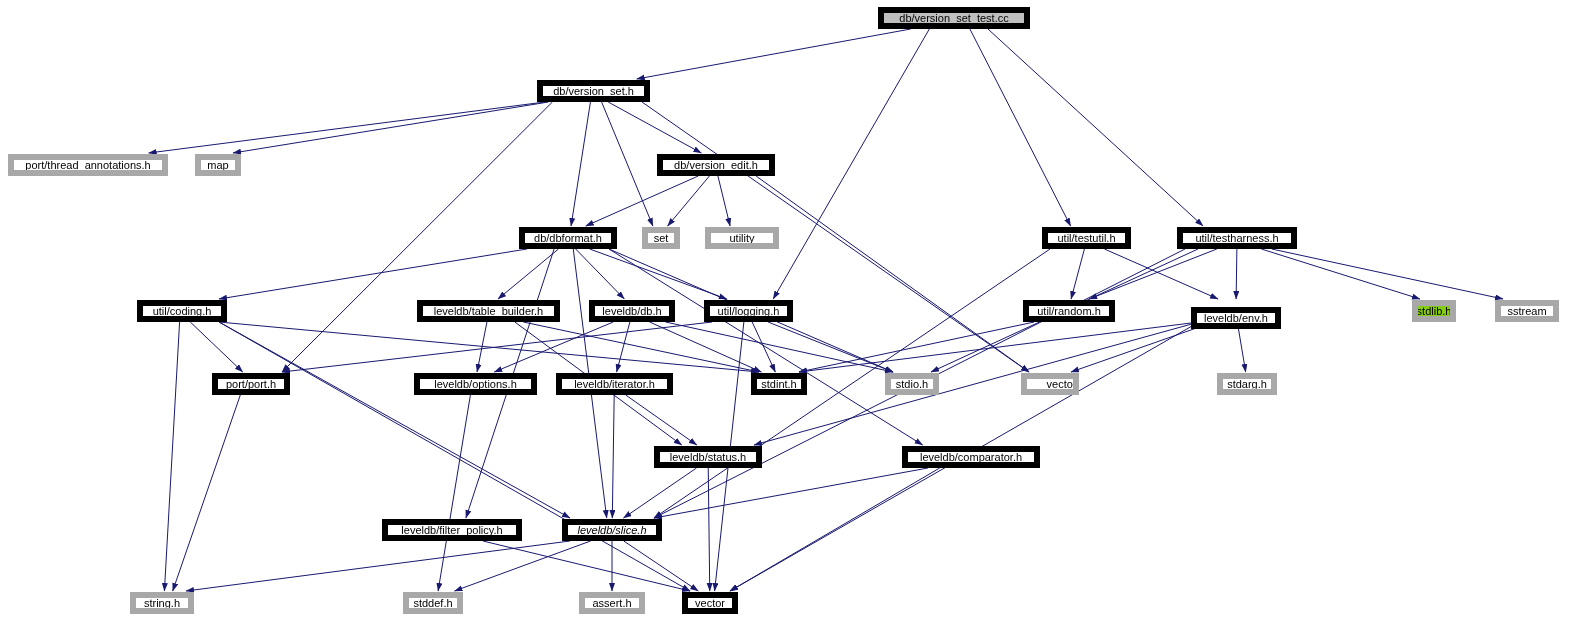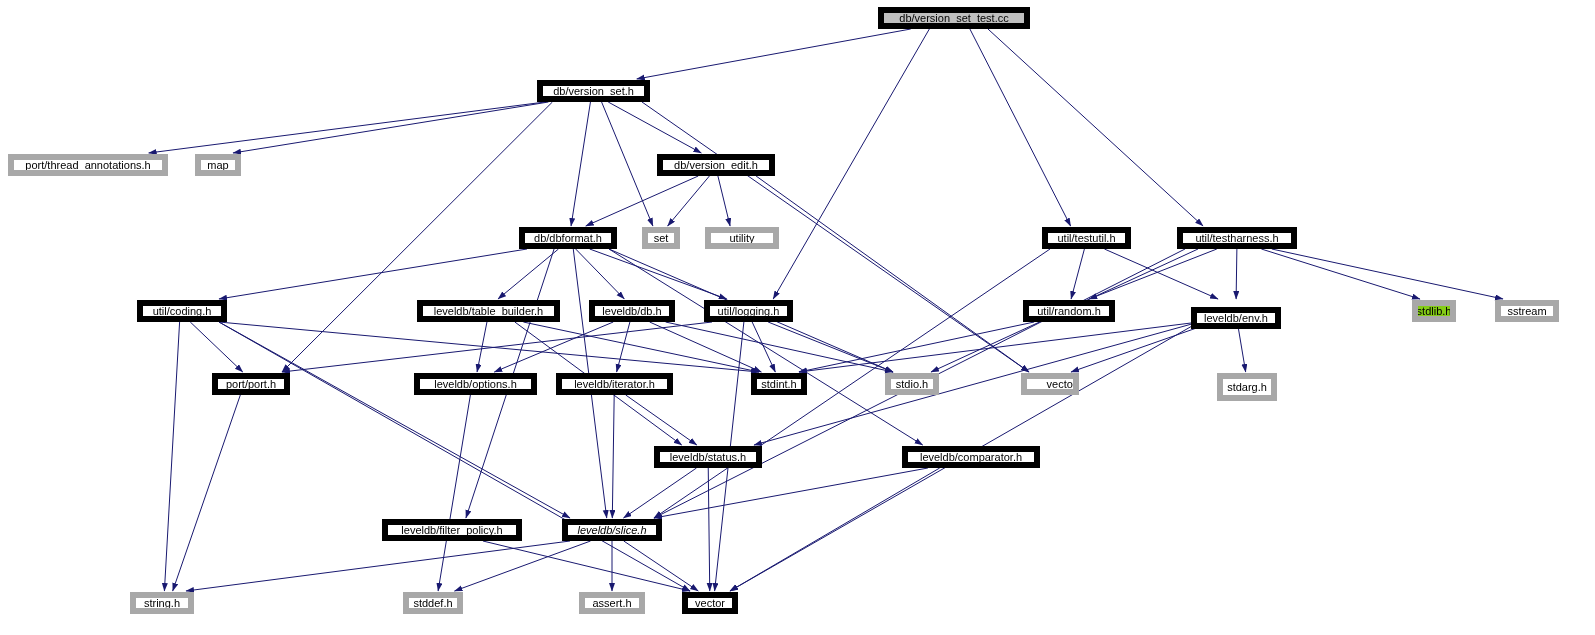--- a/index.html
+++ b/index.html
@@ -171,21 +171,21 @@
     </div>
     <div class="node" style="left: 751px; top: 373px; width: 56px; height: 22px; border-color: rgb(0, 0, 0); background: rgb(255, 255, 255);">
       <span>stdint.h</span>
     </div>
     <div class="node" style="left: 885px; top: 373px; width: 54px; height: 22px; border-color: rgb(168, 168, 168); background: rgb(255, 255, 255);">
       <span>stdio.h</span>
     </div>
     <div class="node" style="left: 1021px; top: 373px; width: 58px; height: 22px; border-color: rgb(168, 168, 168); background: rgb(255, 255, 255); padding-left: 23px;">
       <span>vector</span>
     </div>
-    <div class="node" style="left: 1217px; top: 373px; width: 60px; height: 28px; border-color: rgb(168, 168, 168); background: rgb(255, 255, 255);">
+    <div class="node" style="left: 1217px; top: 373px; width: 60px; height: 22px; border-color: rgb(168, 168, 168); background: rgb(255, 255, 255);">
       <span>stdarg.h</span>
     </div>
     <div class="node" style="left: 654px; top: 446px; width: 108px; height: 22px; border-color: rgb(0, 0, 0); background: rgb(255, 255, 255);">
       <span>leveldb/status.h</span>
     </div>
     <div class="node" style="left: 902px; top: 446px; width: 138px; height: 22px; border-color: rgb(0, 0, 0); background: rgb(255, 255, 255);">
       <span>leveldb/comparator.h</span>
     </div>
     <div class="node" style="left: 382px; top: 519px; width: 140px; height: 22px; border-color: rgb(0, 0, 0); background: rgb(255, 255, 255);">
       <span>leveldb/filter_policy.h</span>

